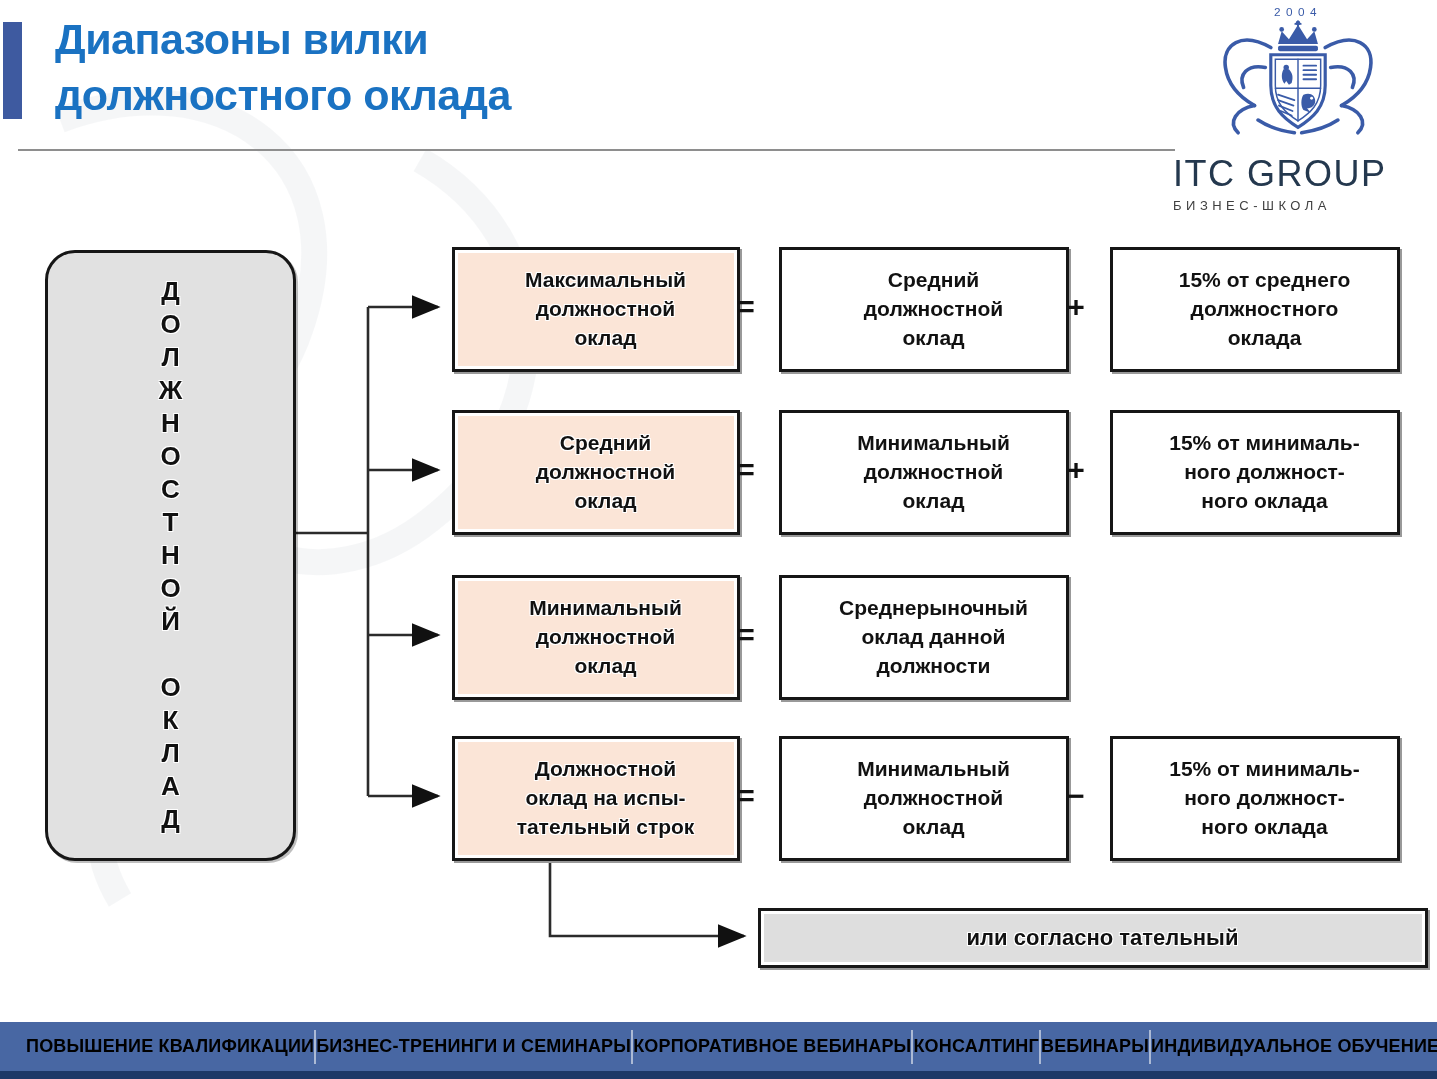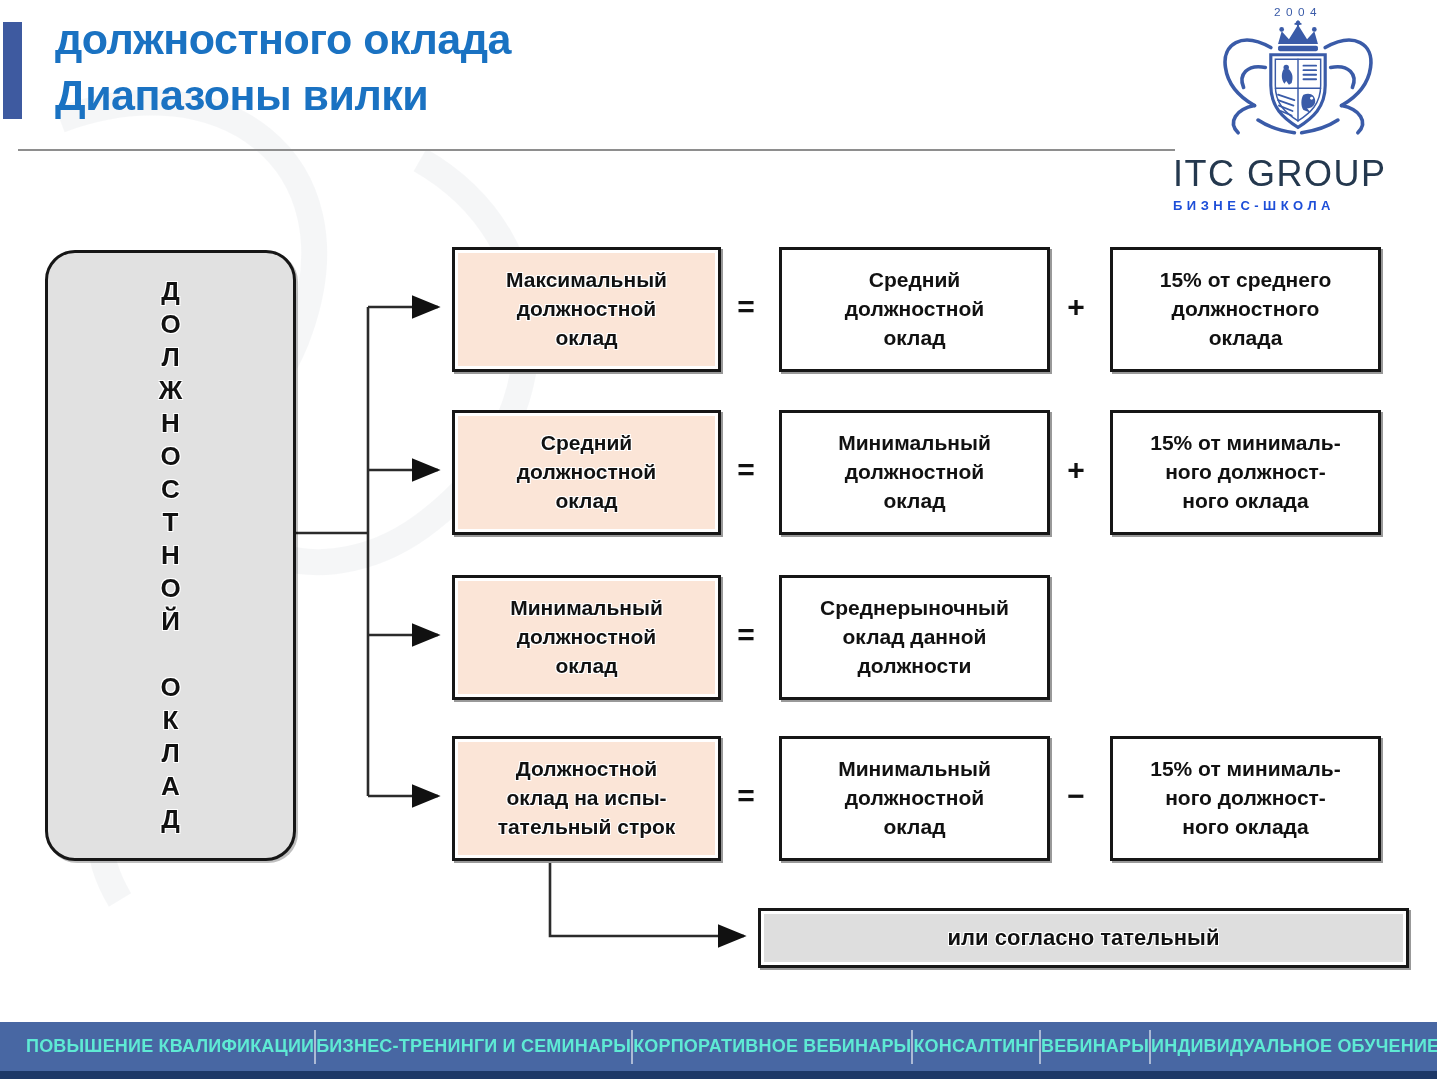--- a/index.html
+++ b/index.html
@@ -18,39 +18,40 @@
   .accent-bar{position:absolute; left:3px; top:22px; width:19px; height:97px; background:var(--accent-bar); z-index:2;}
   .page-title{
     position:absolute; left:55px; top:12px; z-index:2;
     font-size:43px; font-weight:bold; color:var(--title); line-height:1.3; letter-spacing:-0.5px;
   }
   .title-rule{position:absolute; left:18px; top:149px; width:1157px; border-top:2px solid #8e8e8e; z-index:1;}
 
   .logo{position:absolute; right:14px; top:4px; width:250px; text-align:left; z-index:2;}
   .logo-crest{display:block; margin:0 auto;}
   .logo-name{font-size:36px; color:#24384e; letter-spacing:1.5px; line-height:1; margin-top:16px;}
-  .logo-sub{font-size:13px; color:#1d4ed8; letter-spacing:4.5px; font-weight:bold; margin-top:6px;}
+  .logo-sub{font-size:13px; color:#404040; letter-spacing:4.5px; font-weight:normal; margin-top:6px;}
 
   
   .connectors{position:absolute; left:0; top:0; z-index:1;}
   .root-box{
     position:absolute; left:45px; top:250px; width:245px; height:605px; z-index:2;
     background:var(--box-gray); border:3px solid #161616; border-radius:30px;
     display:flex; align-items:center; justify-content:center;
     box-shadow:2px 2px 0 rgba(0,0,0,.25);
   }
   .root-label{
     font-size:26px; font-weight:bold; line-height:33px; white-space:pre-line; text-align:center;
     text-shadow:-1px -1px 0 #fff, 1px -1px 0 #fff, -1px 1px 0 #fff, 1px 1px 0 #fff;
   }
   .dbox{
     position:absolute; z-index:2; display:flex; align-items:center; justify-content:center;
     text-align:center; font-weight:bold; font-size:21px; line-height:1.38;
     border:3px solid #161616; white-space:pre-line; box-shadow:2px 2px 0 #999;
     text-shadow:-1px -1px 0 #fff, 1px -1px 0 #fff, -1px 1px 0 #fff, 1px 1px 0 #fff;
+    padding-left:19px;
   }
   .dbox.pink{background:var(--box-pink); box-shadow:2px 2px 0 #999, inset 0 0 0 3px #fff;}
   .dbox.white{background:#fff;}
   .dbox.graybar{background:#dedede; box-shadow:2px 2px 0 #999, inset 0 0 0 3px #fff; font-size:22px;}
   .col1{left:452px; width:263px; height:119px;}
   .col2{left:779px; width:265px; height:119px;}
   .col3{left:1110px; width:265px; height:119px;}
   .r1{top:247px;} .r2{top:410px;} .r3{top:575px;} .r4{top:736px;}
   .op{
     position:absolute; z-index:2; width:40px; height:119px;
@@ -58,41 +59,41 @@
     font-size:30px; font-weight:bold; color:#111;
   }
   .op1{left:726px;} .op2{left:1056px;}
   .alt-box{left:758px; top:908px; width:645px; height:54px;}
 
   
   .footer{
     position:absolute; left:0; right:0; top:1022px; height:49px; background:var(--footer-bar); z-index:2;
     display:flex; align-items:center; justify-content:space-between; padding:0 26px; box-sizing:border-box;
   }
-  .footer-item{color:#5eead4; font-weight:bold; font-size:18px; white-space:nowrap; letter-spacing:.2px;}
+  .footer-item{color:#000000; font-weight:bold; font-size:18px; white-space:nowrap; letter-spacing:.2px;}
   .footer-sep{width:2px; height:34px; background:rgba(255,255,255,.55); flex:0 0 auto;}
   .footer-strip{position:absolute; left:0; right:0; top:1071px; height:8px; background:var(--footer-strip); z-index:2;}
 </style>
 </head>
 <body>
 
 <div class="slide">
 
   <svg class="watermark" width="1437" height="1079" viewBox="0 0 1437 1079">
     <g fill="none" stroke="#6b7a8c" stroke-width="26">
       <path d="M60,120 C220,60 360,160 300,330 C260,450 120,480 80,380"></path>
       <path d="M420,160 C560,240 560,420 430,520 C330,600 200,560 210,450"></path>
       <path d="M120,900 C60,800 140,700 260,740"></path>
     </g>
   </svg>
 
   <div class="accent-bar"></div>
   <div class="page-title">
+    <div>Диапазоны вилки</div>
     <div>должностного оклада</div>
-    <div>Диапазоны вилки</div>
   </div>
   <div class="title-rule"></div>
 
   <div class="logo">
     <svg class="logo-crest" width="228" height="136" viewBox="0 0 228 150">
       <g stroke="var(--logo-blue)" fill="none" stroke-width="3" stroke-linecap="round">
 
         <text x="114" y="13" text-anchor="middle" font-size="13" letter-spacing="6" fill="var(--logo-blue)" stroke="none">2004</text>
         <path d="M114,19 v6 M111,22 h6" stroke-width="2"></path>
 

